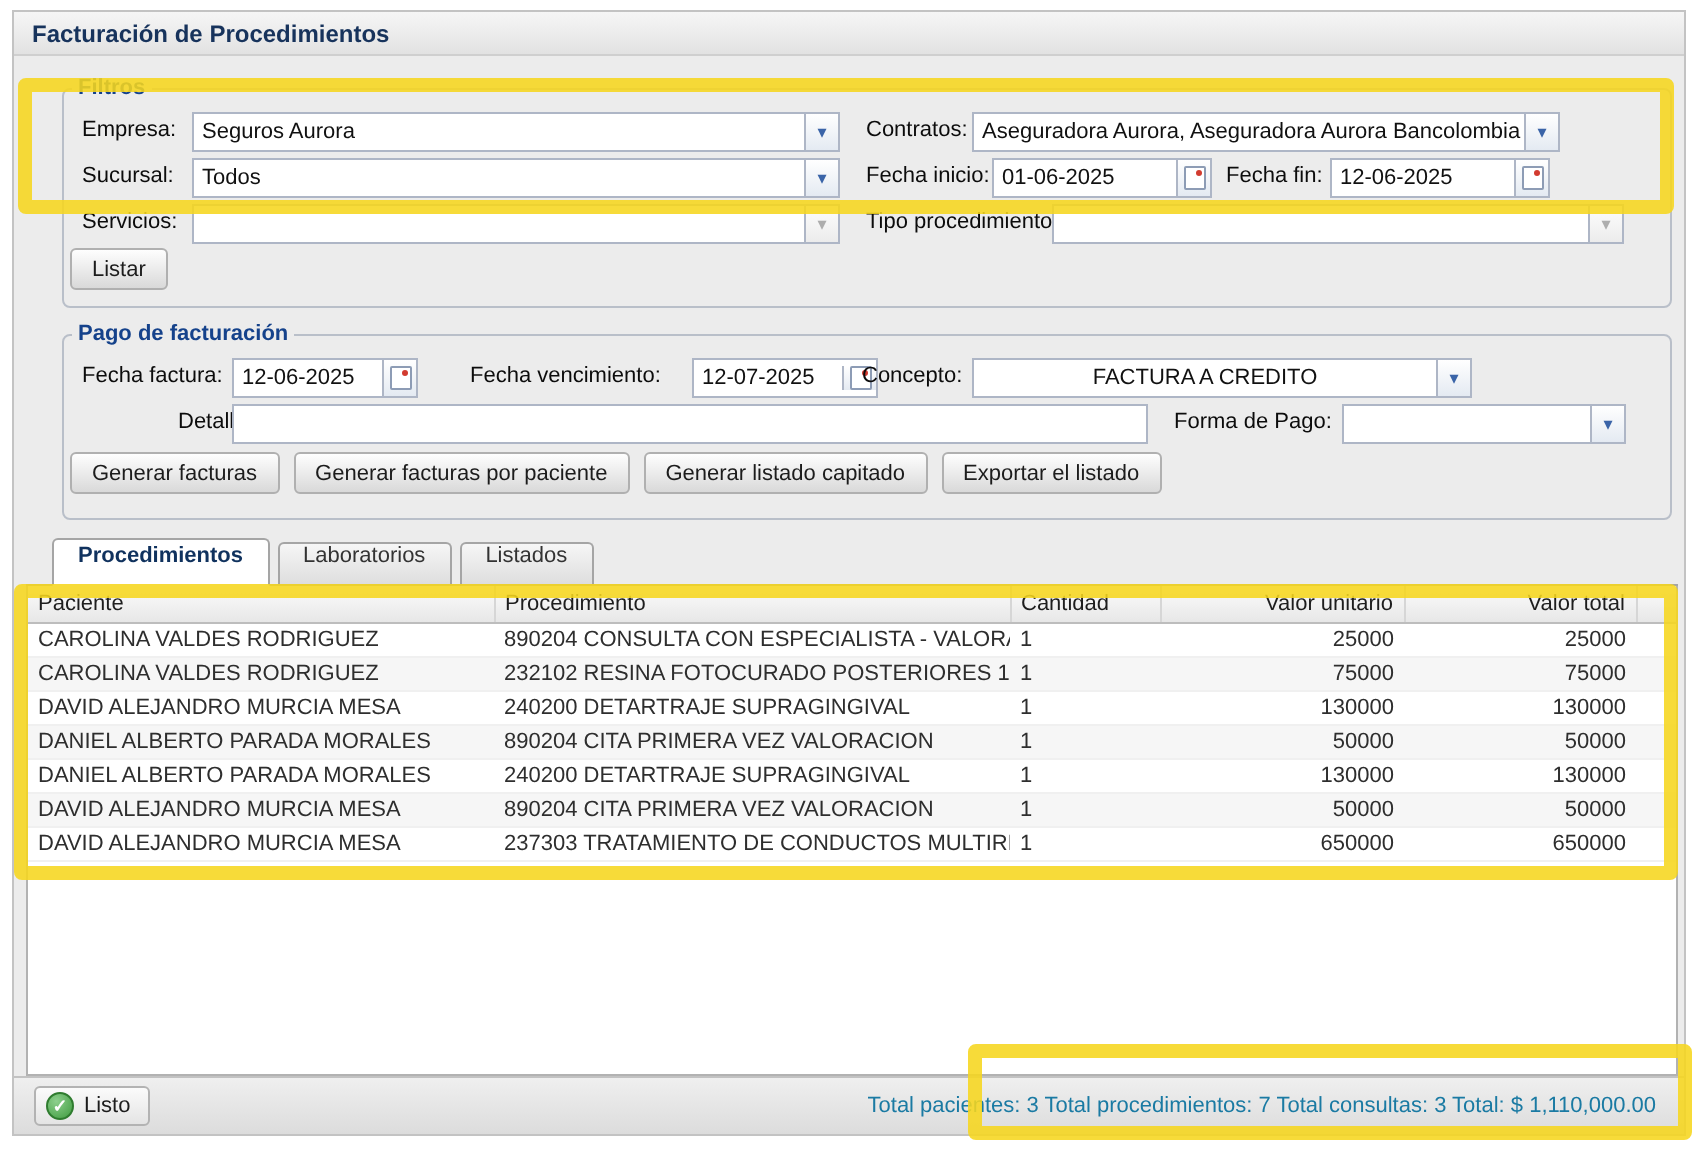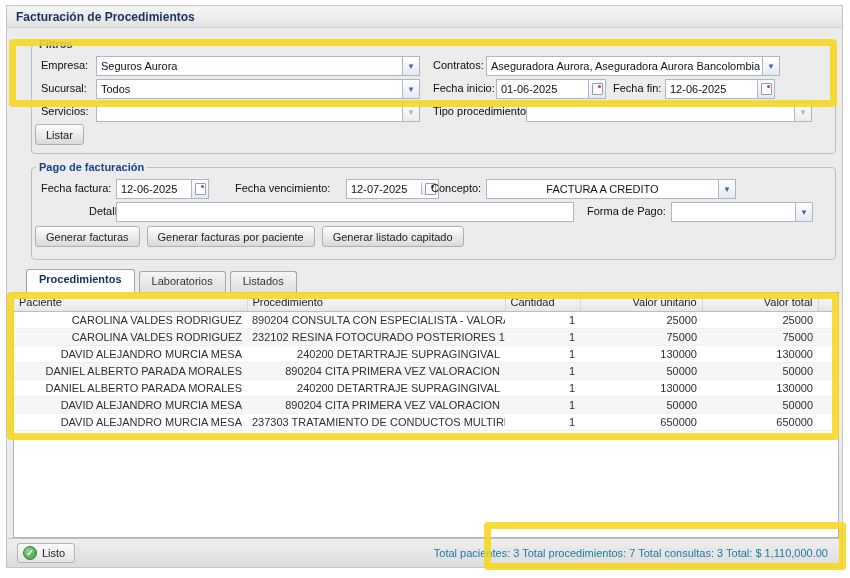--- a/index.html
+++ b/index.html
@@ -29,35 +29,35 @@
   .cal::after { content:''; position:absolute; top:1px; right:1px; width:3px; height:3px; background:#d23b2f; border-radius:50%; }
 
   .btn { position:relative; height:21px; padding:2px 10px; font-size:11px; color:#1c1c1c;
          border:1px solid #b0b0b0; border-radius:3px; background:linear-gradient(#fefefe,#d9d9d9);
          display:inline-flex; align-items:center; white-space:nowrap; }
   .btnrow { position:absolute; display:flex; gap:7px; }
 
   .tabstrip { position:absolute; left:6px; top:262px; width:826px; height:25px;
               display:flex; align-items:flex-end; padding-left:13px;
               border-bottom:1px solid #a5a5a5; }
-  .tab { display:inline-flex; align-items:flex-start; height:21px; padding:3px 12px; margin-right:4px;
+  .tab { display:inline-flex; align-items:flex-end; height:21px; padding:8px 12px; margin-right:4px;
          border:1px solid #a5a5a5; border-bottom:none; border-radius:3px 3px 0 0;
          background:linear-gradient(#f6f6f6,#dedede); font-size:11px; color:#333; position:relative; }
   .tab.active { height:24px; background:#fff; font-weight:bold; color:#10325e; z-index:2; margin-bottom:-1px;
                 border-bottom:1px solid #fff; }
 
   .grid { position:absolute; left:6px; top:287px; width:826px; height:245px;
           background:#fff; border:1px solid #b2b2b2; border-top:none; overflow:hidden; }
   table.gtable { border-collapse:collapse; table-layout:fixed; width:824px; }
   .gtable th { height:18px; background:linear-gradient(#fcfcfc,#e7e7e7);
                border-right:1px solid #d6d6d6; border-bottom:1px solid #bdbdbd;
                font-size:11px; font-weight:normal; color:#1e1e1e; text-align:left; padding:0 5px; white-space:nowrap; overflow:hidden; }
   .gtable th.num { text-align:right; }
   .gtable td { height:17px; font-size:11px; color:#2e2e2e; padding:0 5px;
-               border-bottom:1px solid #f0f0f0; white-space:nowrap; overflow:hidden;text-align:right; }
+               border-bottom:1px solid #f0f0f0; white-space:nowrap; overflow:hidden; }
   .gtable td.num { text-align:right; }
   .gtable tbody tr:nth-child(even) { background:#f6f6f6; }
 
   .statusbar { position:absolute; left:0; top:532px; width:835px; height:29px;
                background:linear-gradient(#efefef,#dcdcdc); border-top:1px solid #c2c2c2;
                display:flex; align-items:center; justify-content:space-between; padding:0 10px; }
   .listo { display:inline-flex; align-items:center; gap:5px; border:1px solid #b3b3b3; border-radius:3px;
            padding:2px 9px 2px 5px; font-size:11px; color:#1c1c1c; background:linear-gradient(#fbfbfb,#e4e4e4); }
   .check { width:14px; height:14px; border-radius:50%; color:#fff; font-size:9px; font-weight:bold;
            background:radial-gradient(circle at 35% 30%, #8ed08e, #3f9b3f);
@@ -158,20 +158,21 @@
     <span class="lbl" style="left:580px; top:199px;">Forma de Pago:</span>
     <div class="field" style="left:664px; top:196px; width:142px;">
       <span class="fval"></span>
       <span class="trigger">▾</span>
     </div>
 
     <div class="btnrow" style="left:28px; top:220px;">
       <button class="btn">Generar facturas</button>
       <button class="btn">Generar facturas por paciente</button>
       <button class="btn">Generar listado capitado</button>
+      <button class="btn">Exportar el listado</button>
     </div>
 
     <div class="tabstrip">
       <div class="tab active">
         <span>Procedimientos</span>
       </div>
       <div class="tab">
         <span>Laboratorios</span>
       </div>
       <div class="tab">

